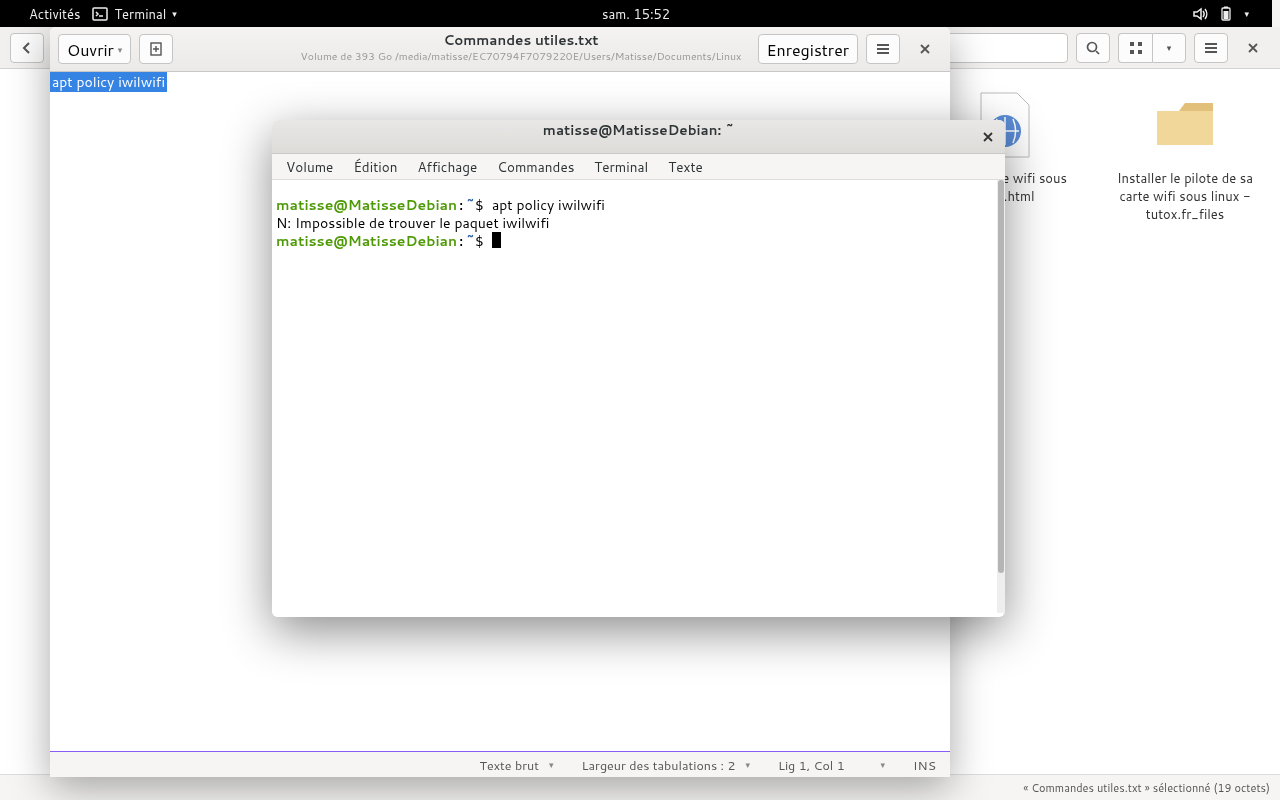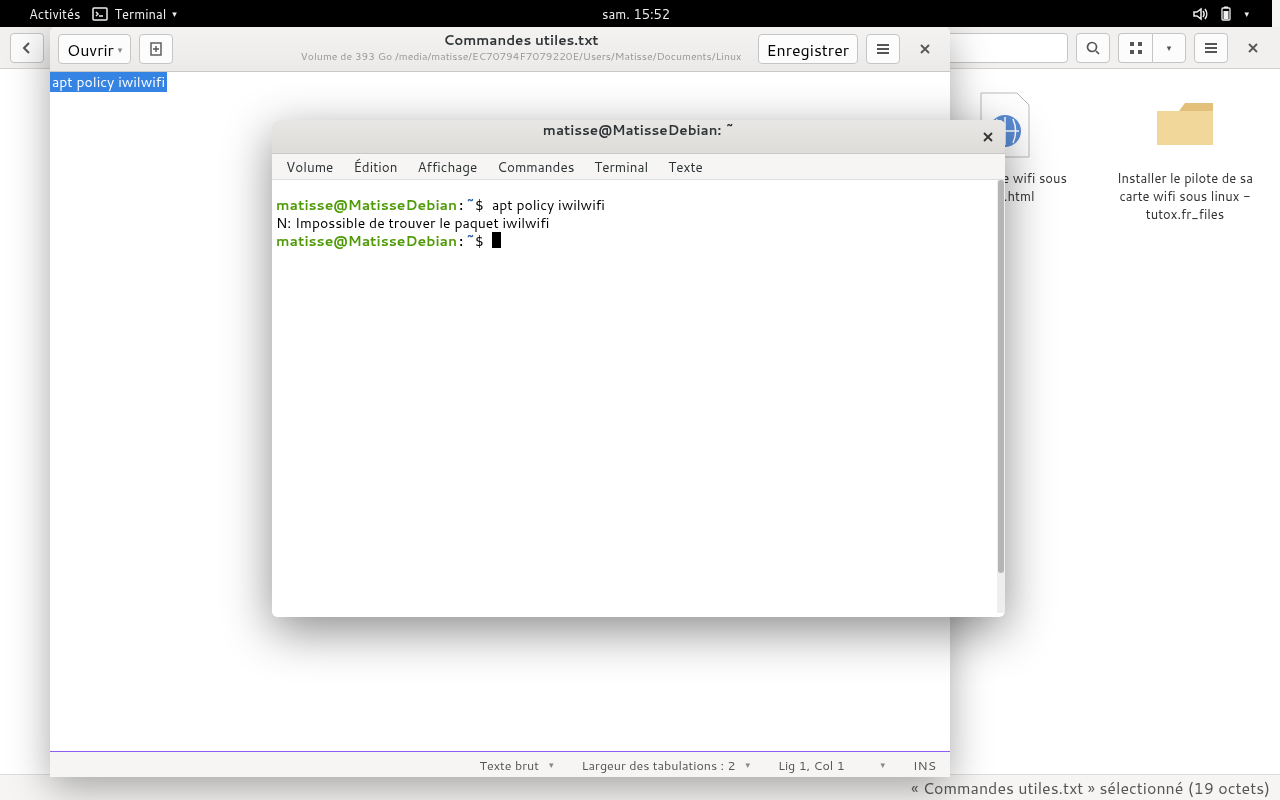--- a/index.html
+++ b/index.html
@@ -20,21 +20,21 @@
   .linked { display: flex; }
   .linked .hbtn { border-radius: 0; border-right: none; }
   .linked .hbtn:first-child { border-radius: 4px 0 0 4px; }
   .linked .hbtn:last-child  { border-radius: 0 4px 4px 0; border-right:1px solid #c5c5c5; }
   .pathbar { flex: 1; height: 30px; border: 1px solid #c5c5c5; border-radius: 4px; background: #fff; display: flex; align-items: center; padding: 0 8px; gap: 6px; font-size: 13px; color: #2e3436; }
   .fm-sidebar { position:absolute; top:42px; left:0; bottom:21px; width:52px; overflow:hidden; color:#555; font-size:13px;padding-left:45px; }
   .fm-sidebar .srow { display:flex; align-items:center; gap:10px; padding:8px 10px; white-space:nowrap; }
   .fm-body { position:absolute; top:42px; left:52px; right:0; bottom:21px; background:#fff; display:flex; padding:20px; gap:30px; align-items:flex-start; justify-content:flex-end; }
   .fileicon { width:150px; text-align:center; font-size:13px; color:#333; }
   .fileicon .thumb { width:64px; height:72px; margin:0 auto 8px; }
-  .fm-status { position:absolute; bottom:0; left:0; right:0; height:26px; background:#f6f5f4; border-top:1px solid #ddd; display:flex; align-items:center; justify-content:flex-end; padding:0 10px; font-size:16px; color:#555;margin-top:20px; }
+  .fm-status { position:absolute; bottom:0; left:0; right:0; height:26px; background:#f6f5f4; border-top:1px solid #ddd; display:flex; align-items:center; justify-content:flex-end; padding:0 10px; font-size:11px; color:#555;margin-top:20px; }
 
   
   .gedit { position:absolute; top:27px; left:50px; width:900px; height:750px; background:#fff; border-radius:6px 6px 0 0; box-shadow:0 10px 40px rgba(0,0,0,.35); overflow:hidden; z-index:10; }
   .gedit-header { height:45px; background:linear-gradient(#f4f3f2,#eceae8); border-bottom:1px solid #c8c8c8; display:flex; align-items:center; padding:0 8px; gap:8px; }
   .gedit-title { position:absolute; left:0; right:0; top:3px; text-align:center; pointer-events:none;margin-left:42px; }
   .gedit-title .t1 { font-weight:600; font-size:13.5px; color:#2e3436; }
   .gedit-title .t2 { font-size:10.5px; color:#999; }
   .gedit-body { position:absolute; top:45px; left:0; right:0; bottom:26px; background:#fff; font-family:"DejaVu Sans Mono",monospace; font-size:14px; line-height:20px; padding:0; }
   .gedit-body .seltxt { background:#3584e4; color:#fff; padding:0 2px 0 2px; }
   .gedit-status { position:absolute; bottom:0; left:0; right:0; height:26px; background:#f6f5f4; border-top:1px solid #8b5cf6; display:flex; align-items:center; font-size:12.5px; color:#555; }

